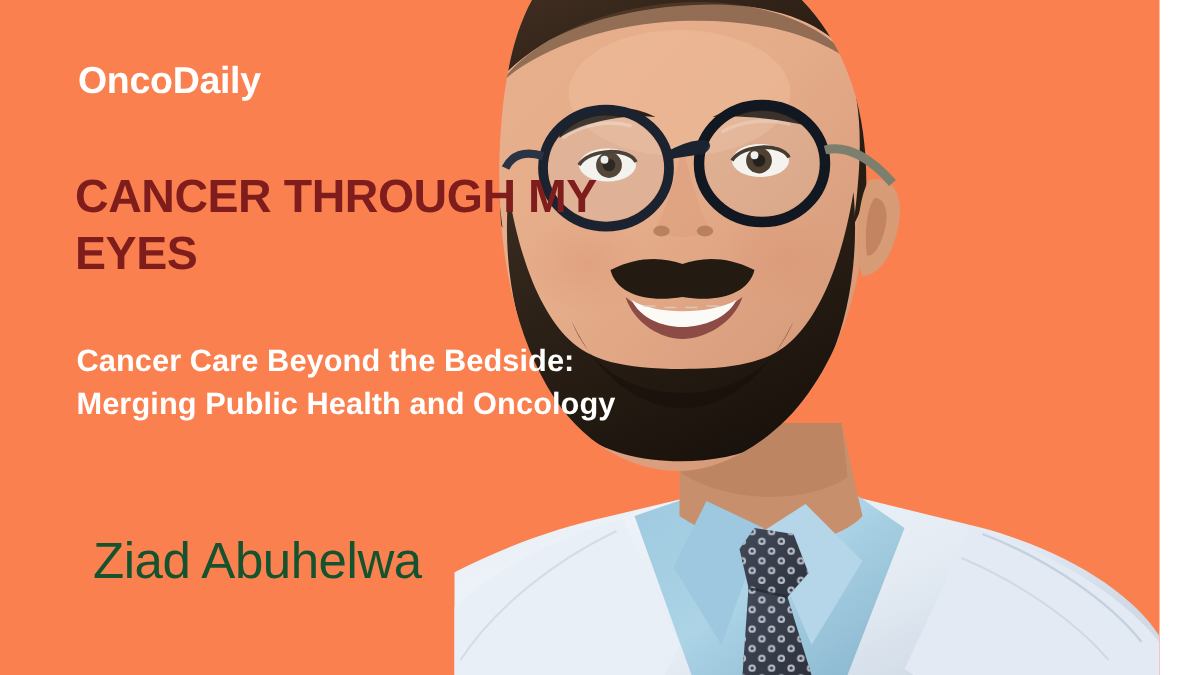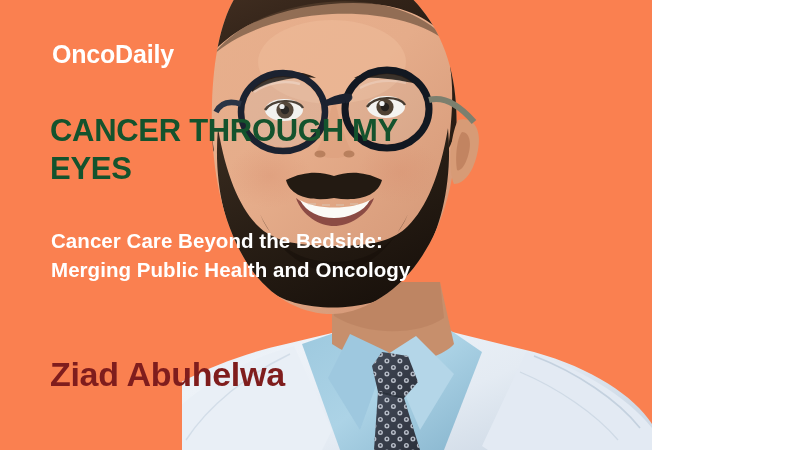--- a/index.html
+++ b/index.html
@@ -2,21 +2,21 @@
 <html><head>
 <meta charset="utf-8">
 <style>
   html, body {
     margin: 0;
     padding: 0;
     background: #ffffff;
   }
   #thumbnail-card {
     position: relative;
-    width: 652px;
+    width: 773px;
     height: 450px;
     overflow: hidden;
     background: #FA8050;
     font-family: "Liberation Sans", sans-serif;
   }
   #portrait-layer {
     position: absolute;
     top: 0;
     right: 0;
     width: 470px;
@@ -46,43 +46,43 @@
     line-height: 1;
     white-space: nowrap;
   }
   #series-title {
     position: absolute;
     left: 50px;
     top: 112px;
     width: 360px;
     font-size: 31px;
     font-weight: bold;
-    color: #14532d;
+    color: #7f1d1d;
     line-height: 1.22;
     letter-spacing: -0.3px;
     text-transform: uppercase;
   }
   #episode-subtitle {
     position: absolute;
     left: 51px;
     top: 226px;
     width: 392px;
     font-size: 20.5px;
     font-weight: bold;
     color: #ffffff;
     line-height: 1.42;
     letter-spacing: 0.05px;
   }
   #guest-name {
     position: absolute;
-    left: 50px;
+    left: 62px;
     top: 357px;
     font-size: 34px;
-    font-weight: bold;
-    color: #7f1d1d;
+    font-weight: normal;
+    color: #14532d;
     line-height: 1;
     letter-spacing: -0.3px;
     white-space: nowrap;
   }
 </style>
 </head>
 <body>
 
 <div id="thumbnail-card" style="background: rgb(250, 128, 80);">
 

